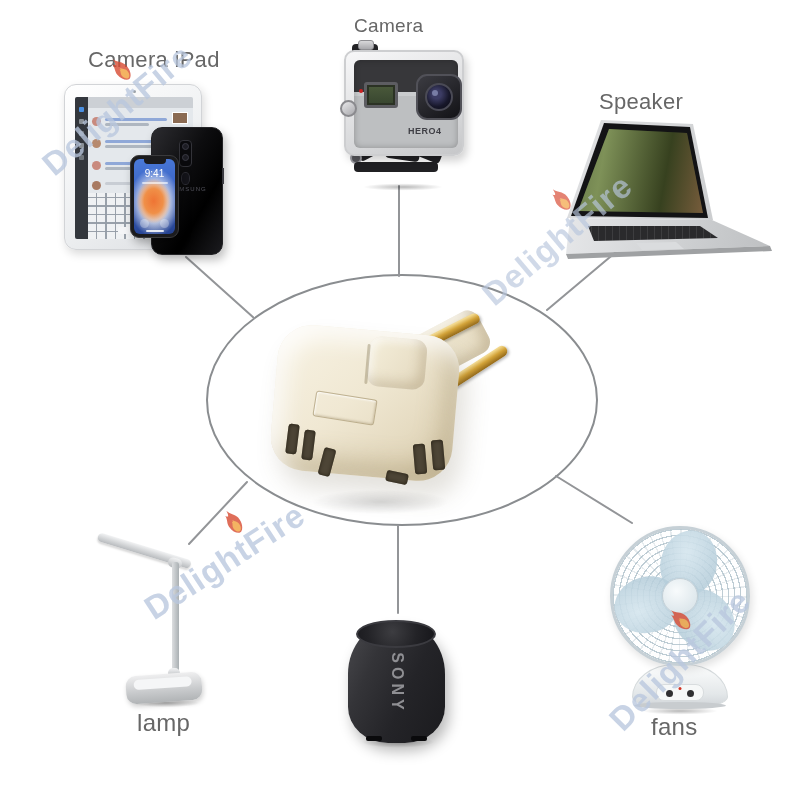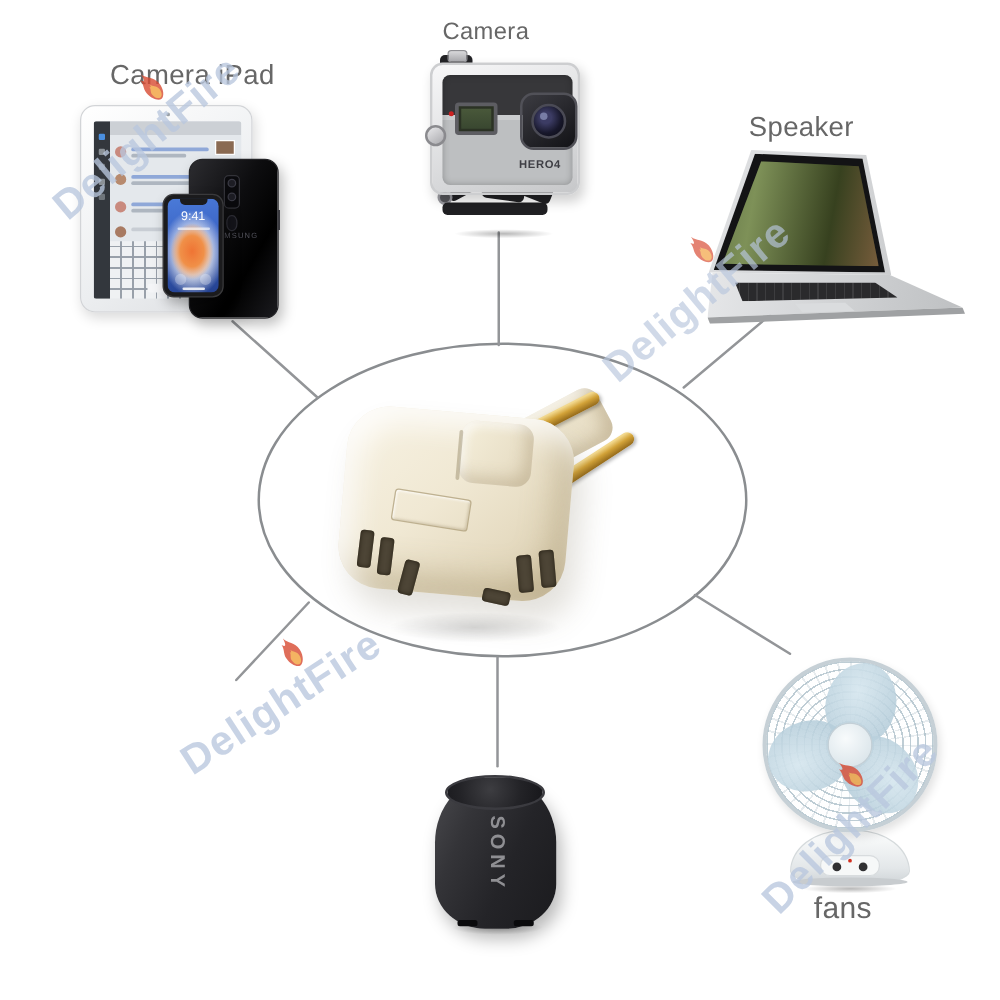--- a/index.html
+++ b/index.html
@@ -221,21 +221,21 @@
       <div class="abs" style="left:-6px;top:48px;width:17px;height:17px;border-radius:50%;background:linear-gradient(145deg,#e8e8ea,#a9a9ad);border:2px solid #8a8a8e"></div>
       <div class="abs gopro-lcd" style="left:18px;top:30px;width:34px;height:26px">
         <div class="gopro-lcd-inner"></div>
       </div>
       <div class="abs" style="left:13px;top:37px;width:4px;height:4px;border-radius:50%;background:#c22"></div>
       <div class="abs gopro-lens" style="left:70px;top:22px;width:46px;height:46px">
         <div class="gopro-lens-glass">
           <div class="abs" style="left:5px;top:5px;width:6px;height:6px;border-radius:50%;background:rgba(180,190,230,.5)"></div>
         </div>
       </div>
-      <span class="abs gopro-text" style="left:62px;top:74px;width:48px;text-align:center">HERO4</span>
+      <span class="abs gopro-text" style="left:62px;top:74px;width:48px;text-align:left">HERO4</span>
     </div>
     <div class="abs" style="left:20px;top:30px;width:16px;height:10px;background:linear-gradient(#d8d8da,#a8a8ac);border-radius:3px;border:1px solid #8e8e92"></div>
   </div>
 
   <div class="abs" style="left:556px;top:85px;width:232px;height:180px;z-index:2">
     <span class="dev-label" style="left:43px;top:4px;font-size:22px">Speaker</span>
     <div class="abs" style="left:0;top:25px;width:225px;height:155px">
       <div class="mac-part mac-lid"></div>
       <div class="mac-part mac-bezel"></div>
       <div class="mac-part mac-display"></div>
@@ -256,20 +256,31 @@
     <div class="abs" style="left:116px;top:44px;width:3px;height:40px;background:rgba(120,105,70,.35);transform:rotate(5deg);border-radius:2px"></div>
     <div class="abs adp-emboss" style="left:64px;top:95px;width:62px;height:26px;transform:rotate(9deg)"></div>
     <div class="adp-slot" style="left:37px;top:124px;width:11px;height:30px;transform:rotate(7deg)"></div>
     <div class="adp-slot" style="left:53px;top:130px;width:11px;height:30px;transform:rotate(7deg)"></div>
     <div class="adp-slot" style="left:71px;top:148px;width:12px;height:28px;transform:rotate(15deg)"></div>
     <div class="adp-slot" style="left:164px;top:144px;width:12px;height:30px;transform:rotate(-5deg)"></div>
     <div class="adp-slot" style="left:182px;top:140px;width:12px;height:30px;transform:rotate(-5deg)"></div>
     <div class="adp-slot" style="left:136px;top:172px;width:22px;height:11px;transform:rotate(12deg)"></div>
   </div>
 
+  <div class="abs" style="left:90px;top:525px;width:135px;height:220px;z-index:2">
+    <div class="soft-shadow" style="left:30px;top:172px;width:92px;height:12px"></div>
+    <div class="abs lamp-metal" style="left:8px;top:7px;width:97px;height:9px;transform:rotate(17deg);transform-origin:left center;box-shadow:0 2px 2px rgba(0,0,0,.15)"></div>
+    <div class="abs lamp-metal" style="left:78px;top:33px;width:14px;height:10px;transform:rotate(17deg)"></div>
+    <div class="abs lamp-arm" style="left:82px;top:37px;width:7px;height:112px"></div>
+    <div class="abs lamp-metal" style="left:78px;top:143px;width:12px;height:10px"></div>
+    <div class="abs lamp-base" style="left:36px;top:149px;width:76px;height:28px;transform:rotate(-4deg)">
+      <div class="lamp-base-top"></div>
+    </div>
+    <span class="dev-label" style="left:47px;top:184px;font-size:24px">lamp</span>
+  </div>
 
   <div class="abs" style="left:340px;top:610px;width:130px;height:190px;z-index:2">
     <div class="soft-shadow" style="left:8px;top:124px;width:100px;height:16px"></div>
     <div class="abs spk-body" style="left:8px;top:12px;width:97px;height:121px">
       <div class="abs spk-grille" style="left:8px;top:-2px;width:80px;height:28px"></div>
       <span class="spk-brand">SONY</span>
       <div class="spk-slot" style="left:18px;bottom:2px;width:16px"></div>
       <div class="spk-slot" style="right:18px;bottom:2px;width:16px"></div>
     </div>
   </div>

